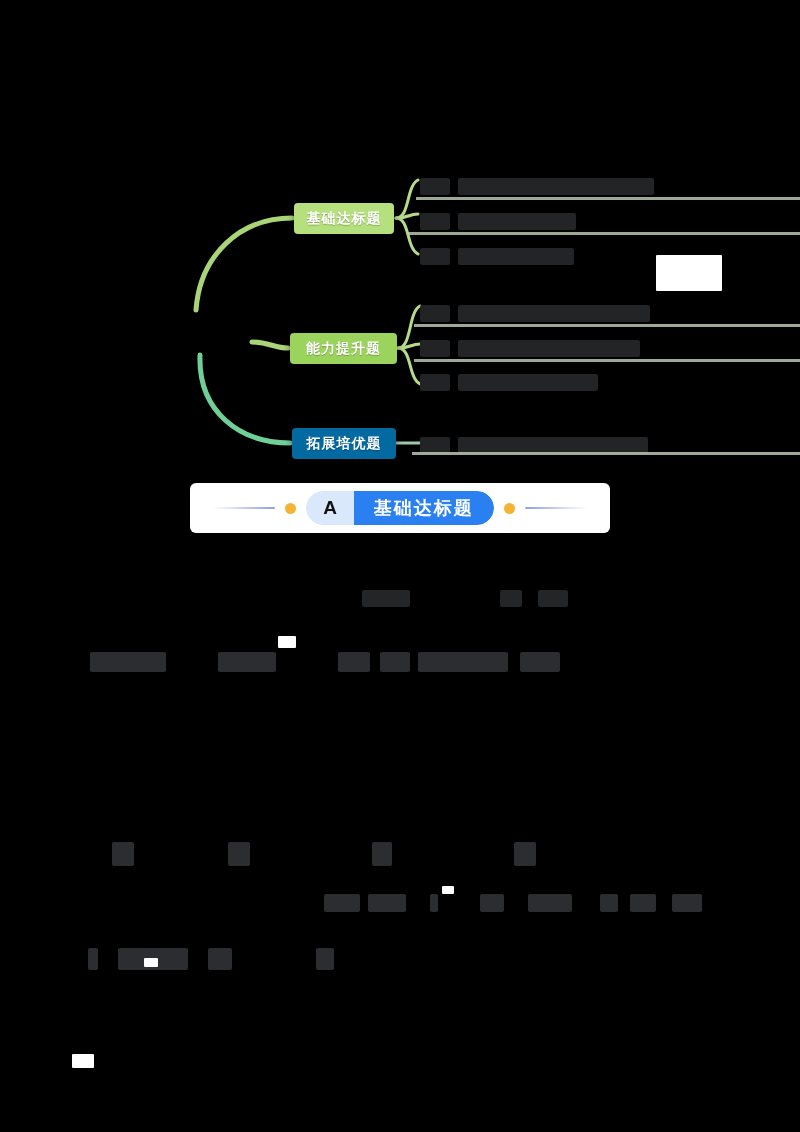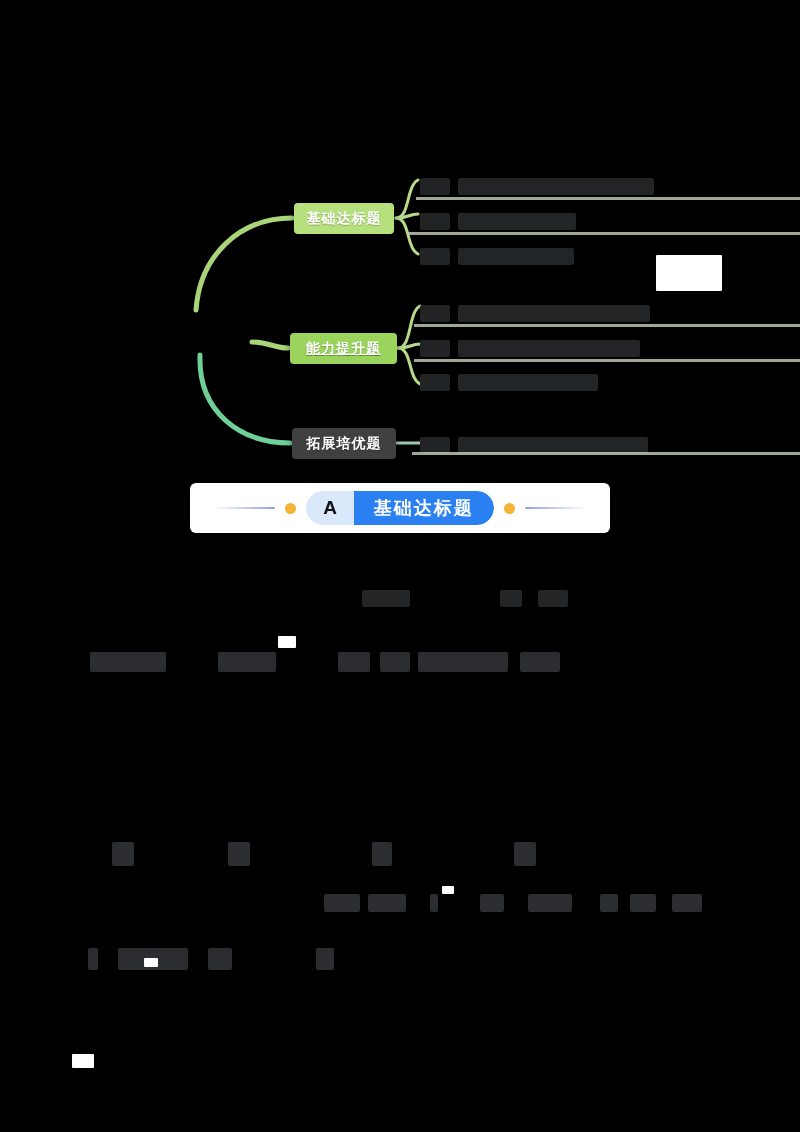--- a/index.html
+++ b/index.html
@@ -19,22 +19,22 @@
   .node-root{
     left:133px;top:306px;width:121px;height:45px;
     background:linear-gradient(180deg,#14651a 0%,#0c5412 100%);
     border-radius:4px;font-size:19px;
   }
   .node-l2{
     border-radius:4px;font-size:14px;color:#fff;
     text-shadow:0 1px 1px rgba(0,0,0,.25);
   }
   .node-basic{left:294px;top:203px;width:100px;height:31px;background:#b6e07e;}
-  .node-ability{left:290px;top:333px;width:107px;height:31px;background:#9bd45c;text-decoration:underline;}
-  .node-expand{left:292px;top:428px;width:104px;height:31px;background:#404040;}
+  .node-ability{left:290px;top:333px;width:107px;height:31px;background:#9bd45c;}
+  .node-expand{left:292px;top:428px;width:104px;height:31px;background:#0369a1;}
 
   
   .leaf{position:absolute;display:flex;align-items:center;gap:8px;}
   .leaf .tag{height:17px;background:#222325;border-radius:2px;}
   .leaf .txt{height:17px;background:#232426;border-radius:2px;}
 
   
   .banner{
     position:absolute;left:190px;top:483px;width:420px;height:50px;
     background:#fff;border-radius:6px;display:flex;align-items:center;

